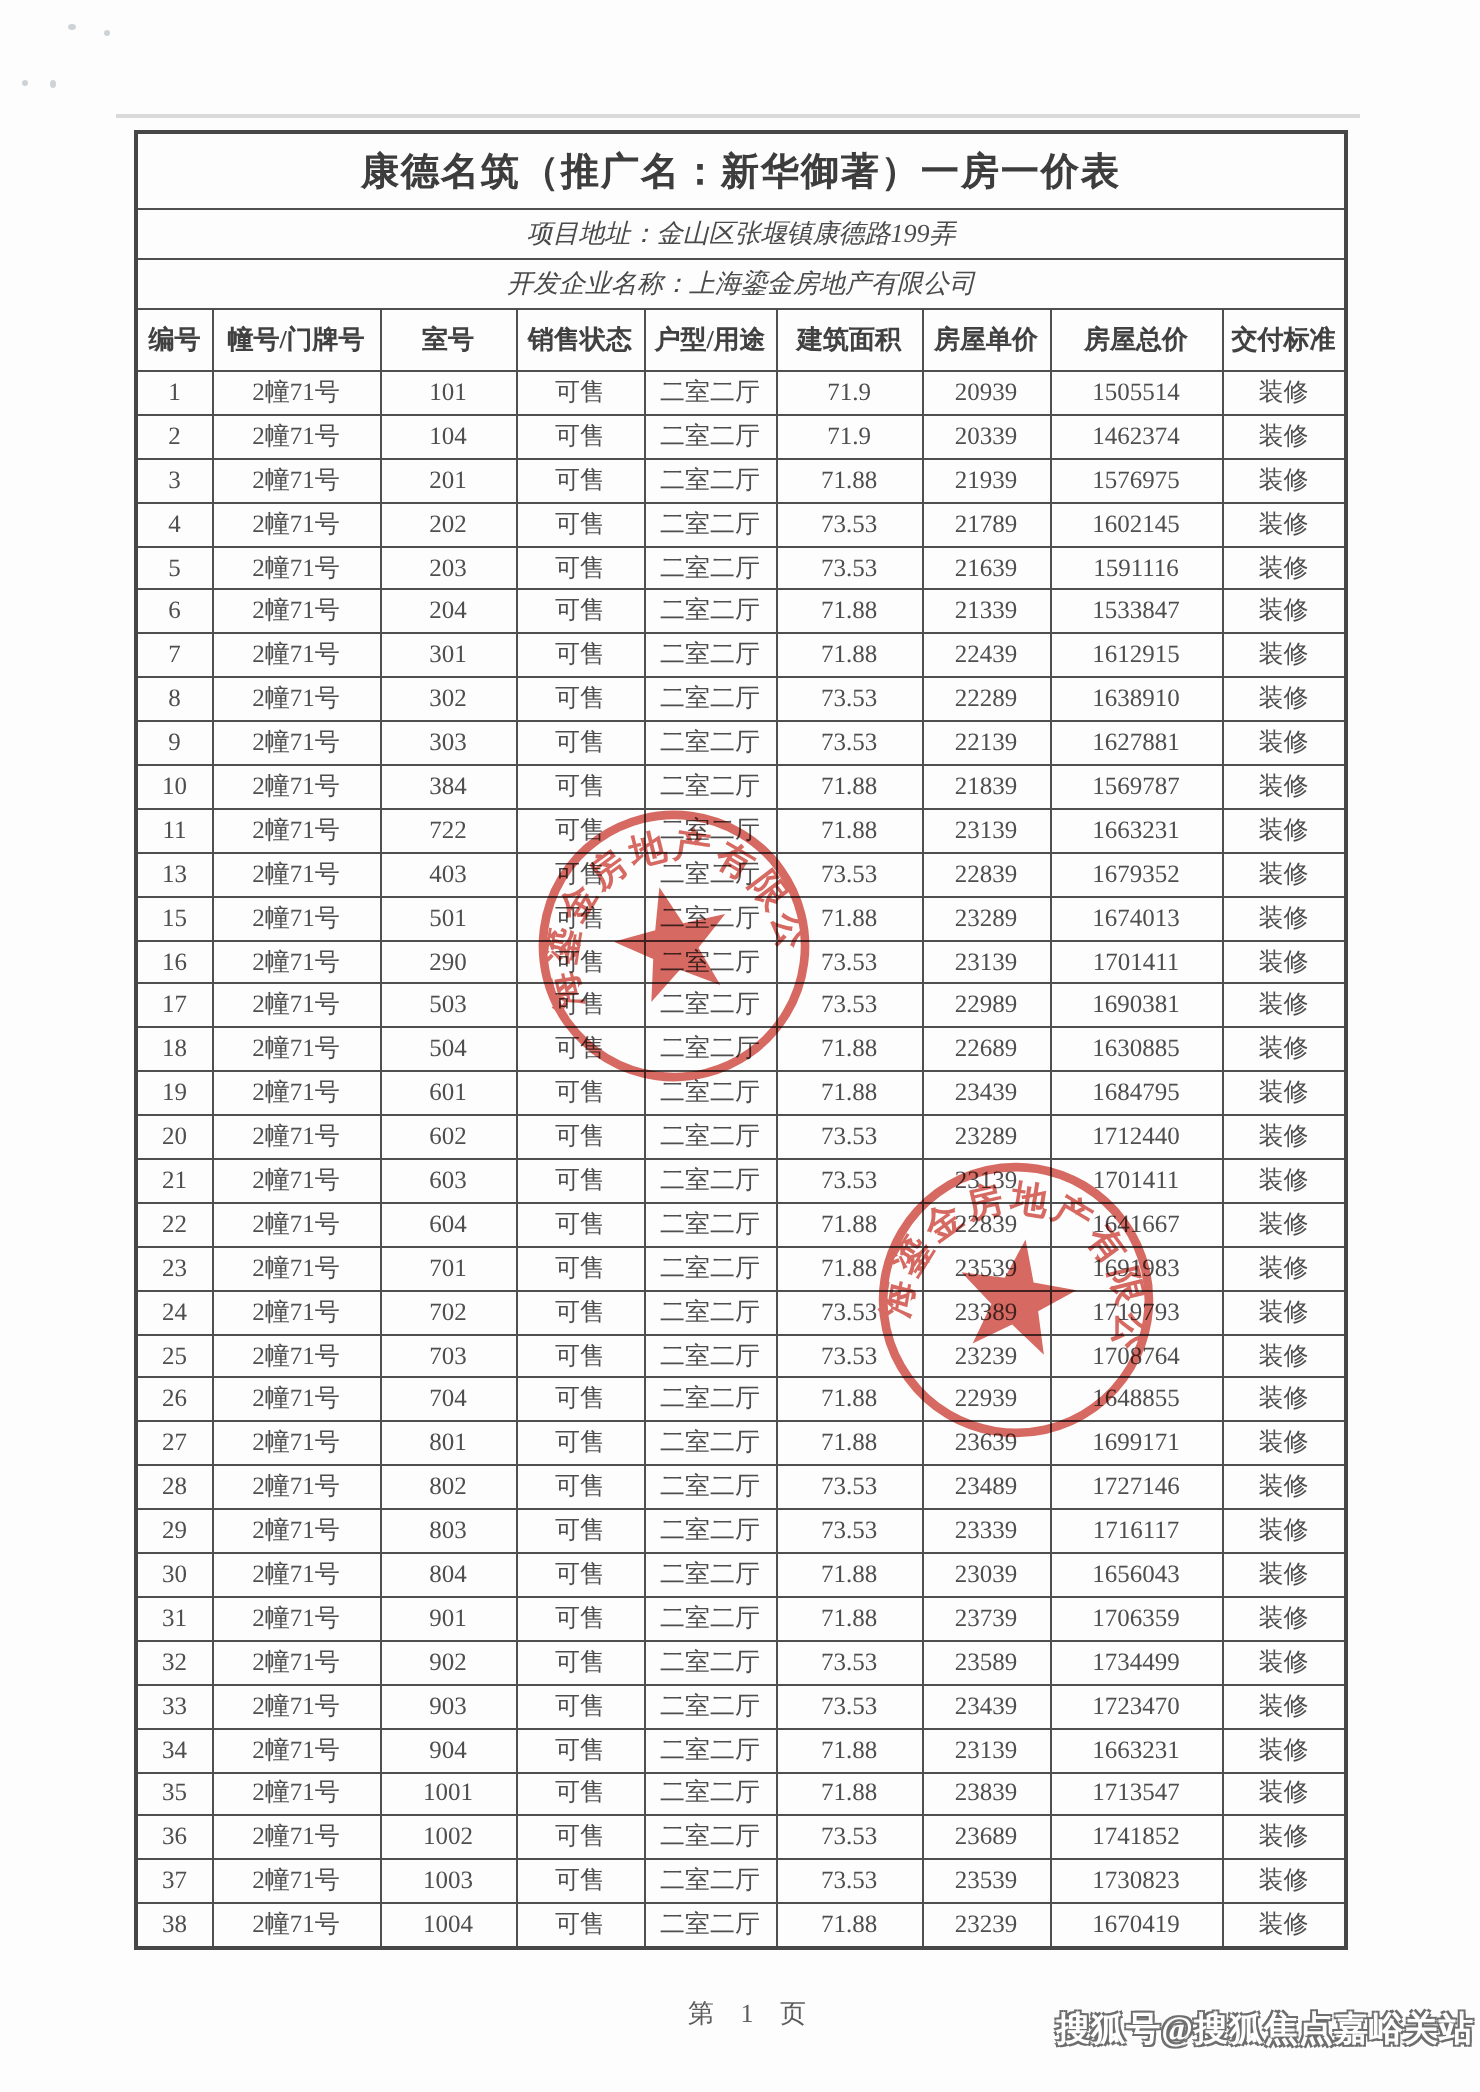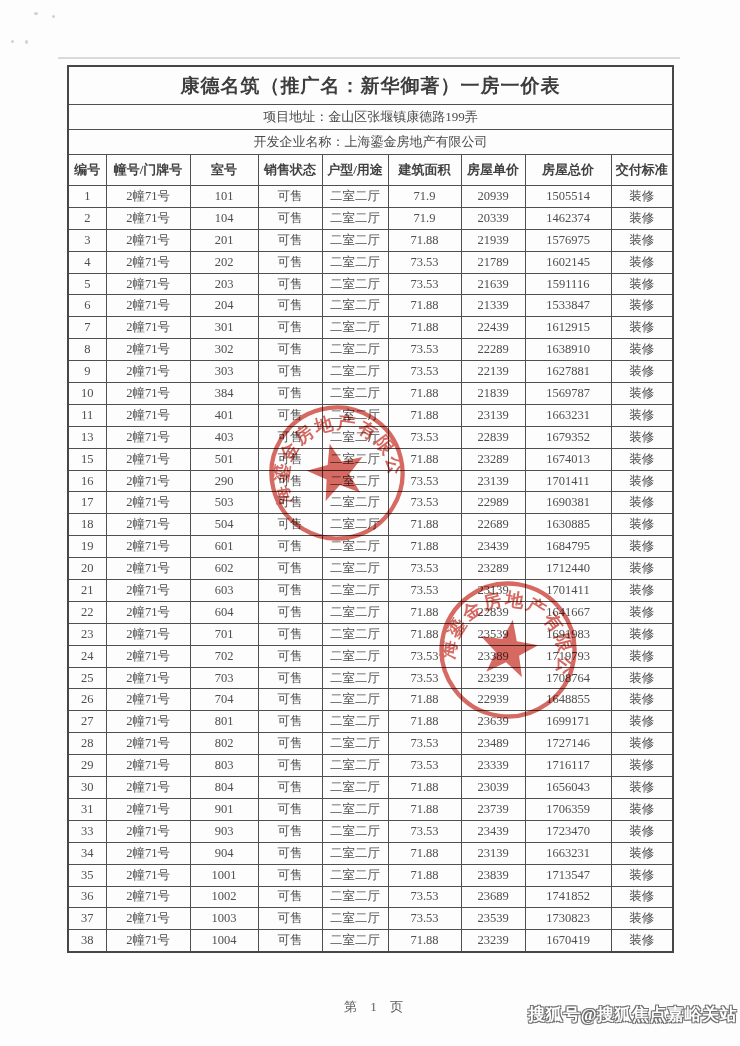--- a/index.html
+++ b/index.html
@@ -40,20 +40,21 @@
     font-size:19px;
     font-weight:bold;
     letter-spacing:1px;
     color:#3d3d3d;
     margin-top:40px;
   }
   tr.meta-row td{
     height:24px;
     font-size:13px;
     color:#4a4a4a;
+    font-style:italic;
   }
   tr.header-row th{
     height:30px;
     font-size:13px;
     font-weight:bold;
     color:#414141;
   }
   tbody.data td{
     height:20.9px;
     font-size:12.5px;
@@ -242,21 +243,21 @@
           <td>可售</td>
           <td>二室二厅</td>
           <td>71.88</td>
           <td>21839</td>
           <td>1569787</td>
           <td>装修</td>
         </tr>
         <tr>
           <td>11</td>
           <td>2幢71号</td>
-          <td>401</td>
+          <td>722</td>
           <td>可售</td>
           <td>二室二厅</td>
           <td>71.88</td>
           <td>23139</td>
           <td>1663231</td>
           <td>装修</td>
         </tr>
         <tr>
           <td>13</td>
           <td>2幢71号</td>
@@ -446,20 +447,31 @@
         </tr>
         <tr>
           <td>31</td>
           <td>2幢71号</td>
           <td>901</td>
           <td>可售</td>
           <td>二室二厅</td>
           <td>71.88</td>
           <td>23739</td>
           <td>1706359</td>
+          <td>装修</td>
+        </tr>
+        <tr>
+          <td>32</td>
+          <td>2幢71号</td>
+          <td>902</td>
+          <td>可售</td>
+          <td>二室二厅</td>
+          <td>73.53</td>
+          <td>23589</td>
+          <td>1734499</td>
           <td>装修</td>
         </tr>
         <tr>
           <td>33</td>
           <td>2幢71号</td>
           <td>903</td>
           <td>可售</td>
           <td>二室二厅</td>
           <td>73.53</td>
           <td>23439</td>

